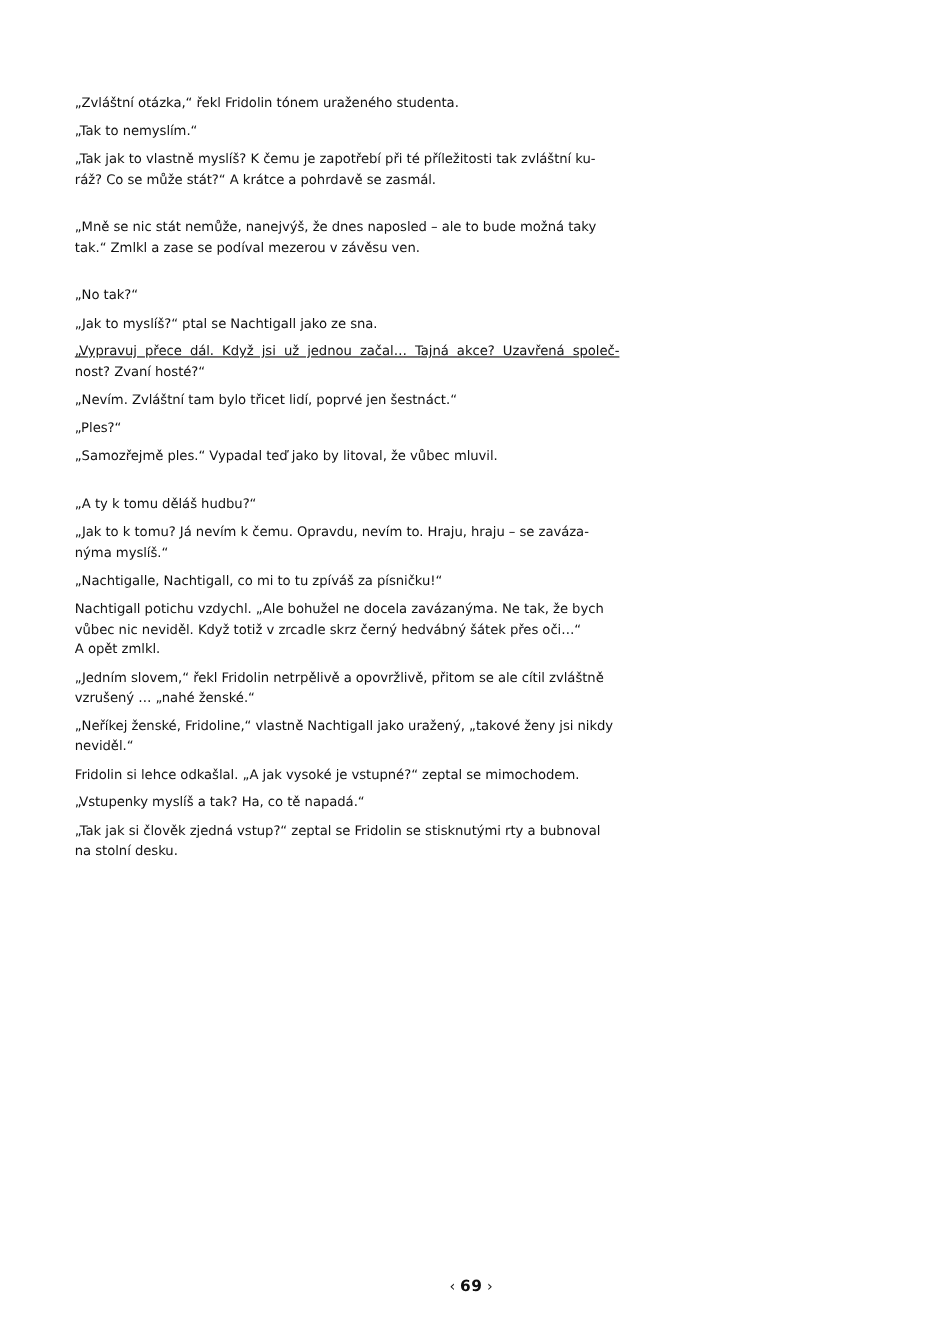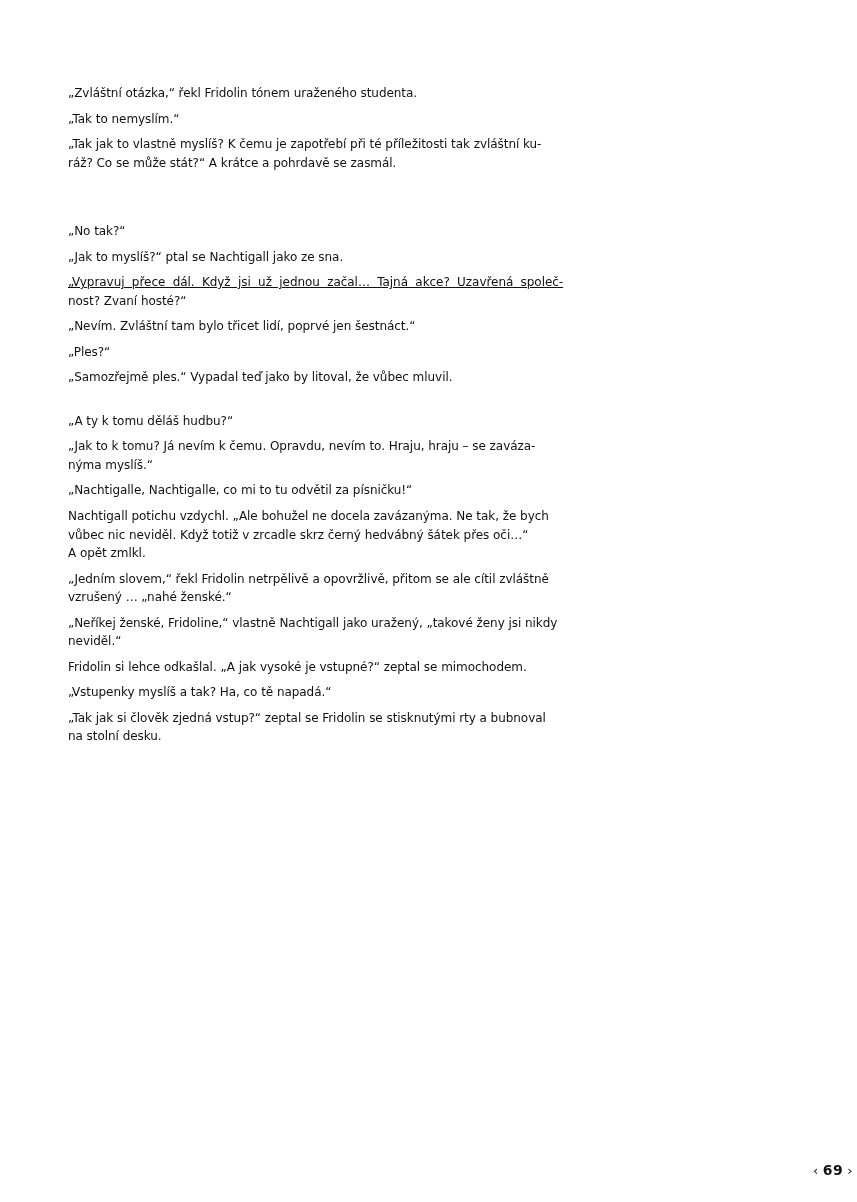--- a/index.html
+++ b/index.html
@@ -40,21 +40,21 @@
   }
   
   .gap-small { height: 7px; }
   .gap-block { height: 25px; }
 
   .footer {
     position: absolute;
     left: 0;
     top: 1162px;
     width: 857px;
-    text-align: right;
+    text-align: center;
     font-size: 14px;
     font-weight: bold;
     color: #111111;
     letter-spacing: 0.5px;
   }
   .footer .arrow {
     font-weight: normal;
     font-size: 13px;
     padding: 0 4px;
     color: #111111;
@@ -73,20 +73,24 @@
     <p class="para"><span>„Tak to nemyslím.“</span></p>
     <div class="gap-small"></div>
 
     <p class="para">
       <span>„Tak jak to vlastně myslíš? K čemu je zapotřebí při té příležitosti tak zvláštní ku-</span><br>
       <span>ráž? Co se může stát?“ A krátce a pohrdavě se zasmál.</span>
     </p>
 
     <div class="gap-block"></div>
 
+    <p class="para">
+      <span>„Mně se nic stát nemůže, nanejvýš, že dnes naposled – ale to bude možná taky</span><br>
+      <span>tak.“ Zmlkl a zase se podíval mezerou v závěsu ven.</span>
+    </p>
 
     <div class="gap-block"></div>
 
     <p class="para"><span>„No tak?“</span></p>
     <div class="gap-small"></div>
 
     <p class="para"><span>„Jak to myslíš?“ ptal se Nachtigall jako ze sna.</span></p>
     <div class="gap-small"></div>
 
     <p class="para">
@@ -107,21 +111,21 @@
 
     <p class="para"><span>„A ty k tomu děláš hudbu?“</span></p>
     <div class="gap-small"></div>
 
     <p class="para">
       <span>„Jak to k tomu? Já nevím k čemu. Opravdu, nevím to. Hraju, hraju – se zaváza-</span><br>
       <span>nýma myslíš.“</span>
     </p>
     <div class="gap-small"></div>
 
-    <p class="para"><span>„Nachtigalle, Nachtigalle, co mi to tu odvětil za písničku!“</span></p>
+    <p class="para"><span>„Nachtigalle, Nachtigall, co mi to tu zpíváš za písničku!“</span></p>
     <div class="gap-small"></div>
 
     <p class="para">
       <span>Nachtigall potichu vzdychl. „Ale bohužel ne docela zavázanýma. Ne tak, že bych</span><br>
       <span>vůbec nic neviděl. Když totiž v zrcadle skrz černý hedvábný šátek přes oči…“</span><br>
       <span>A opět zmlkl.</span>
     </p>
     <div class="gap-small"></div>
 
     <p class="para">

